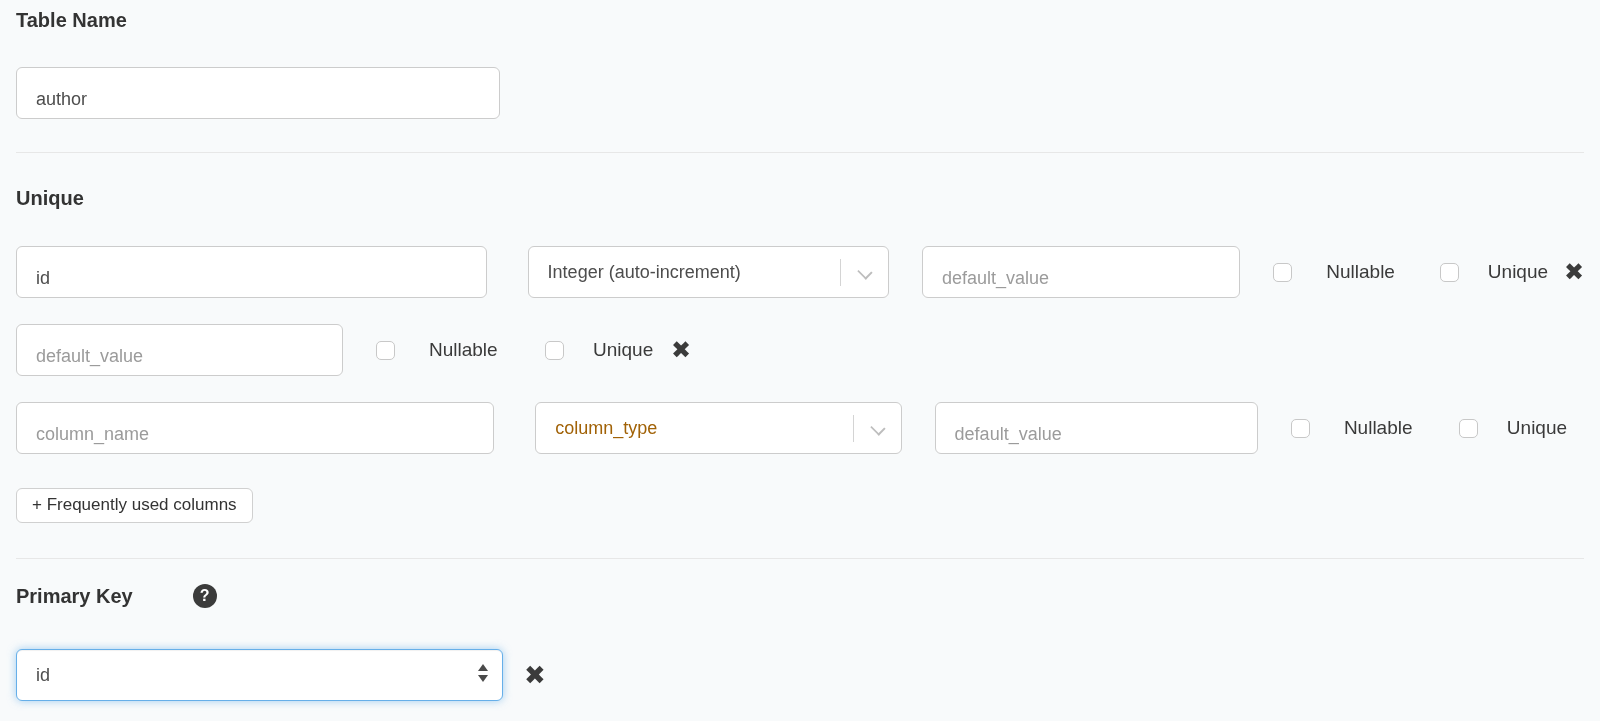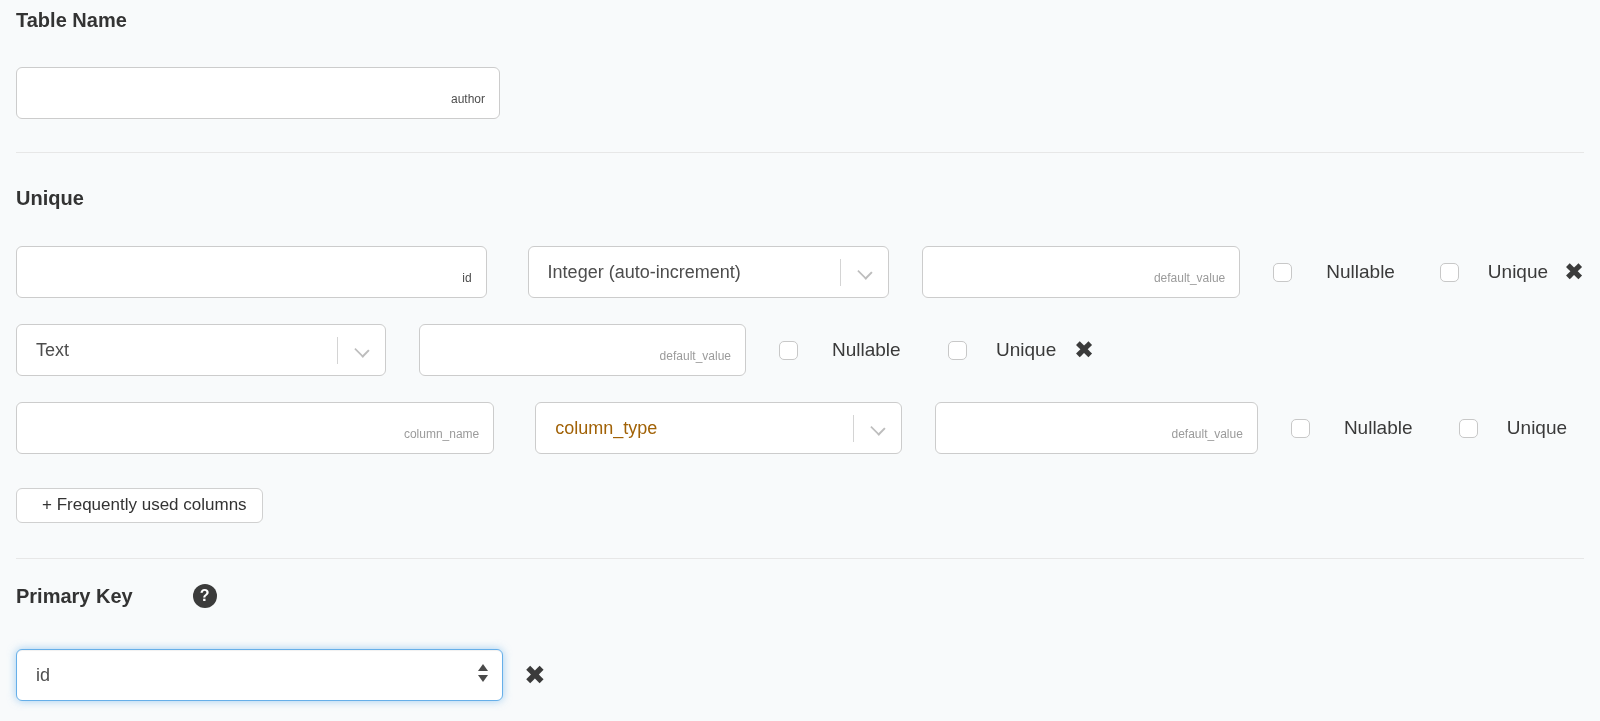--- a/index.html
+++ b/index.html
@@ -22,23 +22,22 @@
     border: none; border-top: 1px solid #e7e7e7;
     margin: 33px 0 0 0;
   }
 
   .text-input {
     height: 52px; width: 484px;
     background: #fff;
     border: 1px solid #ccc; border-radius: 6px;
     padding: 12px 14px 0 19px;
     font-family: "Liberation Sans", sans-serif;
-    font-size: 12px; color: #4d4d4d;
+    font-size: 18px; color: #4d4d4d;
     outline: none;
-    text-align: right;
   }
   .text-input::placeholder { color: #9b9b9b; opacity: 1; }
 
   #table-name-input { margin-top: 35px; display: block; }
 
   .columns-heading { margin-top: 33px; }
 
   .col-row {
     margin-top: 26px;
     display: flex; align-items: center;
@@ -88,21 +87,21 @@
   .remove-x {
     font-size: 24px; line-height: 1; color: #3b3b3b;
     cursor: pointer; user-select: none;
   }
 
   .freq-button {
     margin-top: 34px;
     display: inline-block;
     background: #fff;
     border: 1px solid #d0d0d0; border-radius: 6px;
-    padding: 6px 15px 7px 25px;
+    padding: 6px 15px 7px 15px;
     font-family: "Liberation Sans", sans-serif;
     font-size: 17px; color: #333;
     cursor: pointer;
   }
 
   .pk-heading-row {
     margin-top: 25px;
     display: flex; align-items: center; gap: 29px;
   }
   .help-icon {
@@ -167,25 +166,20 @@
     <input class="text-input default-input" type="text" placeholder="default_value" style="">
     <span class="checkbox cb-nullable"></span>
     <span class="cb-label lbl-nullable">Nullable</span>
     <span class="checkbox cb-unique"></span>
     <span class="cb-label lbl-unique">Unique</span>
     <span class="remove-x">✖</span>
   </div>
 
   
   <div class="col-row">
-    <div class="type-select">
-      <span class="value">Text</span>
-      <span class="sep"></span>
-      <span class="chevron"></span>
-    </div>
     <input class="text-input default-input" type="text" placeholder="default_value" style="">
     <span class="checkbox cb-nullable"></span>
     <span class="cb-label lbl-nullable">Nullable</span>
     <span class="checkbox cb-unique"></span>
     <span class="cb-label lbl-unique">Unique</span>
     <span class="remove-x">✖</span>
   </div>
 
   
   <div class="col-row">

